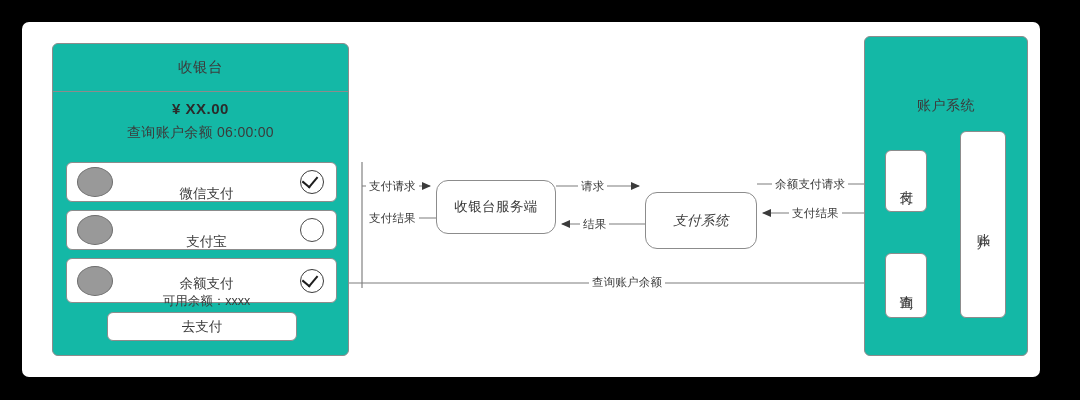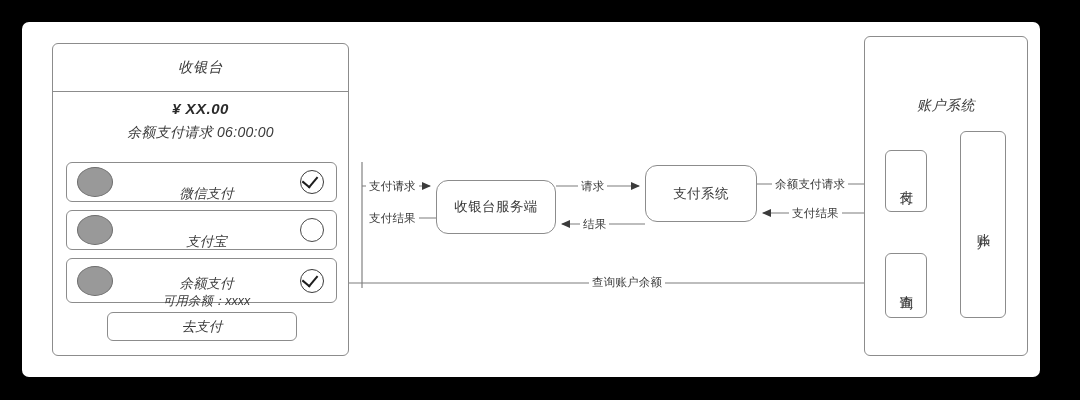--- a/index.html
+++ b/index.html
@@ -33,24 +33,23 @@
     left: 0;
     top: 0;
     width: 1080px;
     height: 400px;
   }
 
   
   .panel-box {
     position: absolute;
     box-sizing: border-box;
-    background: #ffffff;
+    background: #14b8a6;
     border: 1.3px solid #8c8c8c;
     border-radius: 6px;
-    font-style: italic;
   }
   #cashier-panel {
     left: 52px;
     top: 43px;
     width: 297px;
     height: 313px;
   }
   #cashier-header {
     position: absolute;
     left: 0;
@@ -169,21 +168,21 @@
     border: 1.3px solid #8c8c8c;
     border-radius: 12px;
     display: flex;
     align-items: center;
     justify-content: center;
     color: #3b3b3b;
     font-size: 13.5px;
     letter-spacing: 0.4px;
   }
   #box-cashier-server { left: 436px; top: 180px; width: 120px; height: 54px; }
-  #box-pay-system    { left: 645px; top: 165px; width: 112px; height: 57px; }
+  #box-pay-system    { left: 645px; top: 192px; width: 112px; height: 57px; font-style: italic; }
 
   #account-system-panel {
     left: 864px;
     top: 36px;
     width: 164px;
     height: 320px;
   }
   #account-system-title {
     position: absolute;
     left: 0; right: 0;
@@ -264,21 +263,21 @@
   </svg>
 
   <div class="panel-box" id="cashier-panel">
 
     <div id="cashier-header">
       <span class="title">收银台</span>
     </div>
 
     <div id="amount-row">¥ XX.00</div>
 
-    <div id="timer-row">余额支付请求 06:00:00</div>
+    <div id="timer-row">查询账户余额 06:00:00</div>
 
     <div class="pay-option" id="opt-wechat">
       <div class="opt-avatar"></div>
       <div class="opt-labels">
         <span class="l1">微信支付</span>
       </div>
       <div class="opt-check">
         <span class="tick"></span>
       </div>
     </div>

